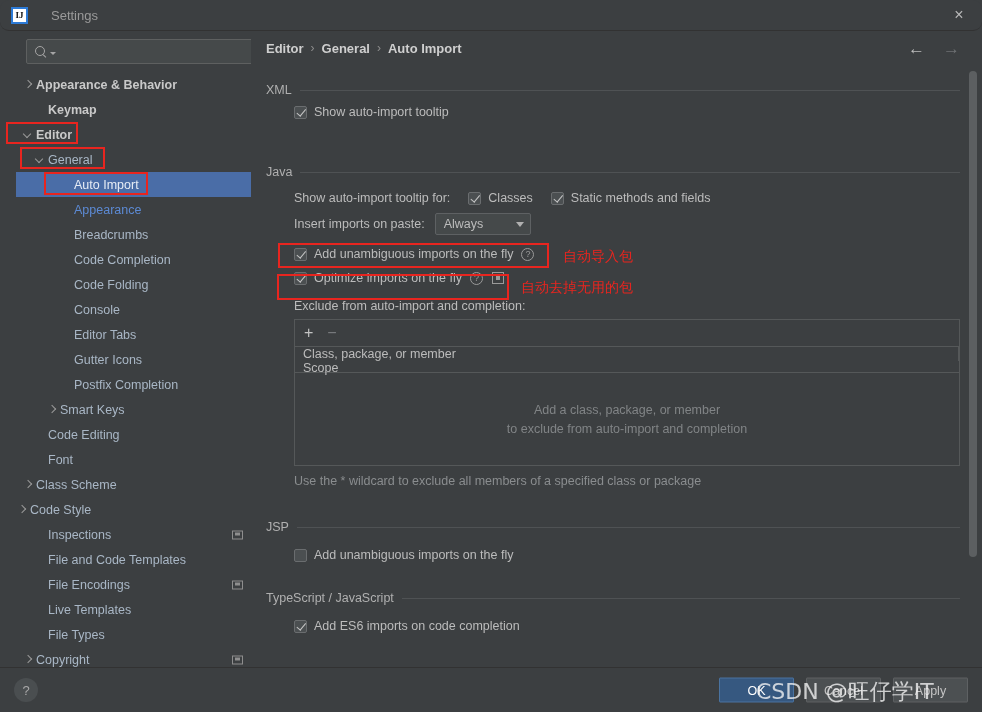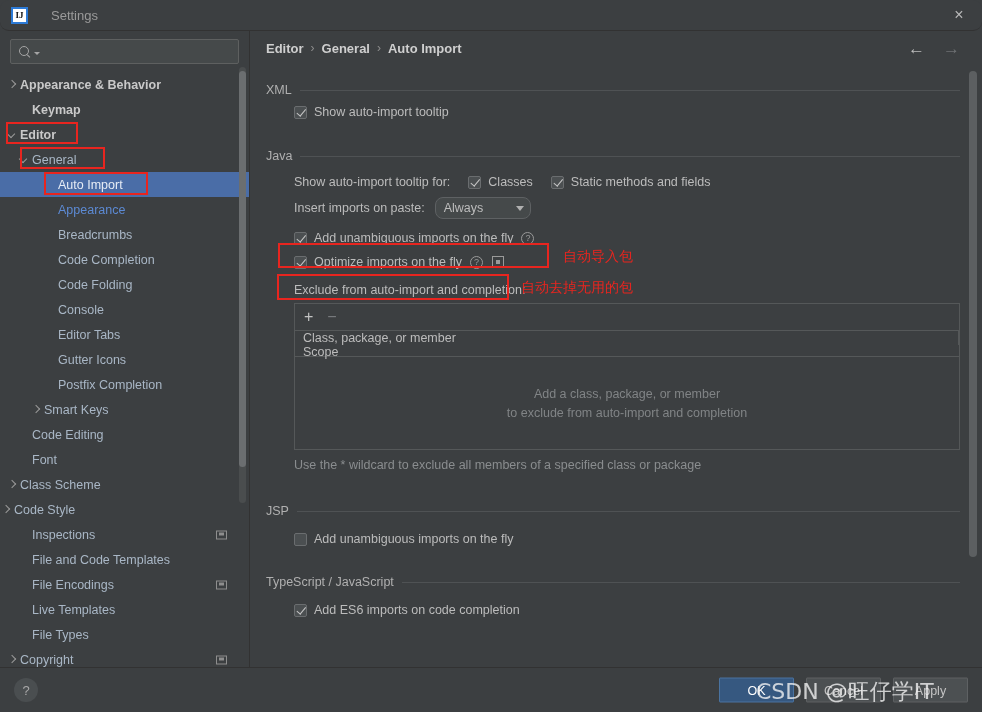--- a/index.html
+++ b/index.html
@@ -40,21 +40,21 @@
   .close-btn {
     position: absolute; right: 0; top: 0;
     width: 46px; height: 30px;
     display: flex; align-items: center; justify-content: center;
     color: #b8b8b8; font-size: 16px; line-height: 1;
     cursor: pointer;
   }
 
   
   .sidebar {
-    position: absolute; left: 0; top: 31px; width: 250px; height: 636px;
+    position: absolute; left: 16px; top: 31px; width: 250px; height: 636px;
     background: #3c3f41;
     border-right: 1px solid #323232;
     overflow: hidden;
   }
   .search-wrap { padding: 8px 10px 6px 10px; }
   .search-box {
     height: 25px; background: #45494a;
     border: 1px solid #5e6060; border-radius: 2px;
     display: flex; align-items: center; padding: 0 6px;
   }
@@ -190,21 +190,21 @@
     width: 12px; height: 12px; margin-left: 9px; flex: 0 0 auto;
     border: 1.2px solid #9a9a9a; position: relative; cursor: pointer;
   }
   .square-icon::after {
     content:""; position:absolute; left:3px; top:3px;
     width:4px; height:4px; background:#9a9a9a;
   }
 
   .combo {
     height: 22px; min-width: 96px;
-    background: #45494a; border: 1px solid #5e6163; border-radius: 8px;
+    background: #45494a; border: 1px solid #5e6163; border-radius: 2px;
     display: flex; align-items: center; justify-content: space-between;
     padding: 0 6px 0 8px; margin-left: 10px; cursor: pointer;
   }
   .combo-value { font-size: 12.5px; color: #bcbcbc; }
   .combo-caret {
     width: 0; height: 0; margin-left: 14px;
     border-left: 4.5px solid transparent; border-right: 4.5px solid transparent;
     border-top: 5px solid #b0b0b0;
   }
 
@@ -441,21 +441,21 @@
 
       <div class="group">
         <span class="group-label">XML</span>
         <span class="group-line"></span>
       </div>
       <div class="row indent">
         <span class="cb checked"></span>
         <span class="cb-label">Show auto-import tooltip</span>
       </div>
 
-      <div class="group" style="margin-top:30px;">
+      <div class="group" style="margin-top:46px;">
         <span class="group-label">Java</span>
         <span class="group-line"></span>
       </div>
 
       <div class="row indent" style="margin-top:12px;">
         <span class="plain-label">Show auto-import tooltip for:</span>
         <span class="cb checked" style="margin-left:18px;"></span>
         <span class="cb-label">Classes</span>
         <span class="cb checked" style="margin-left:18px;"></span>
         <span class="cb-label">Static methods and fields</span>

